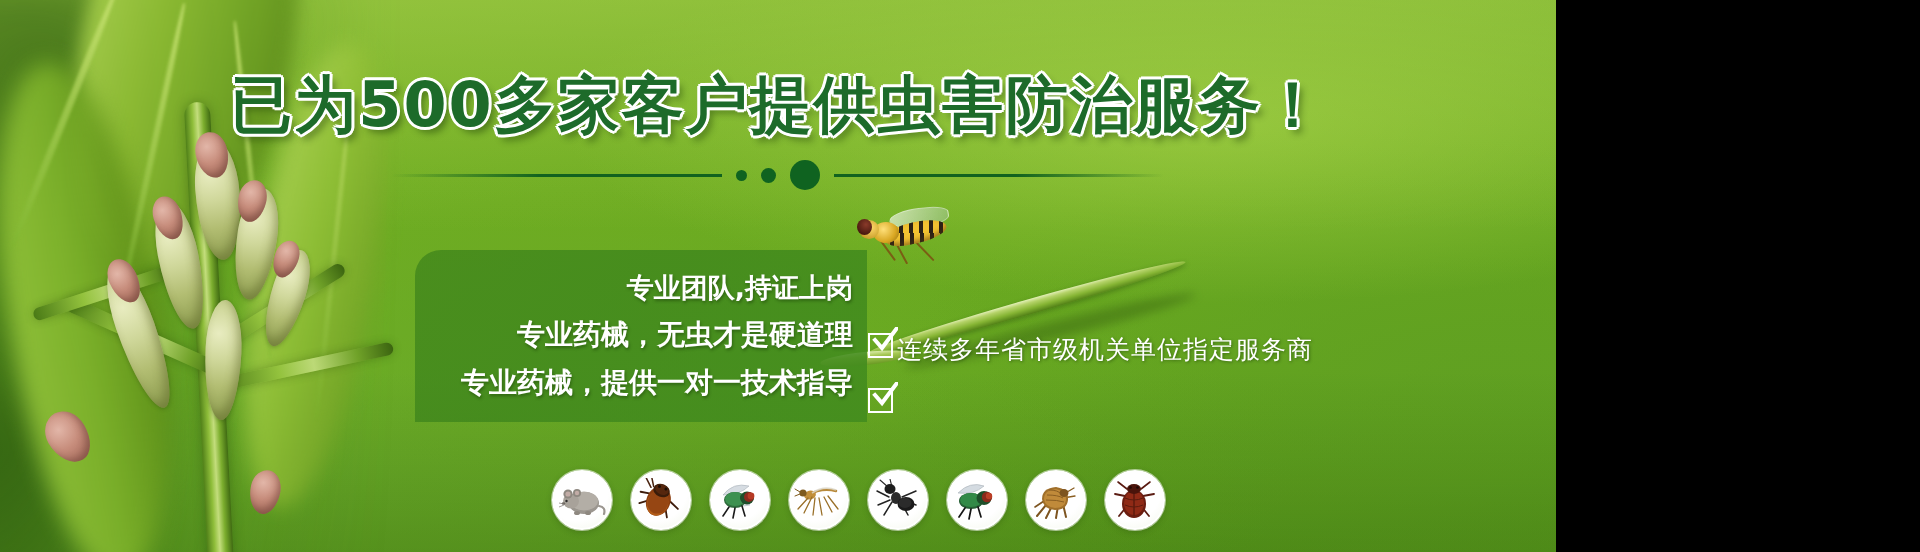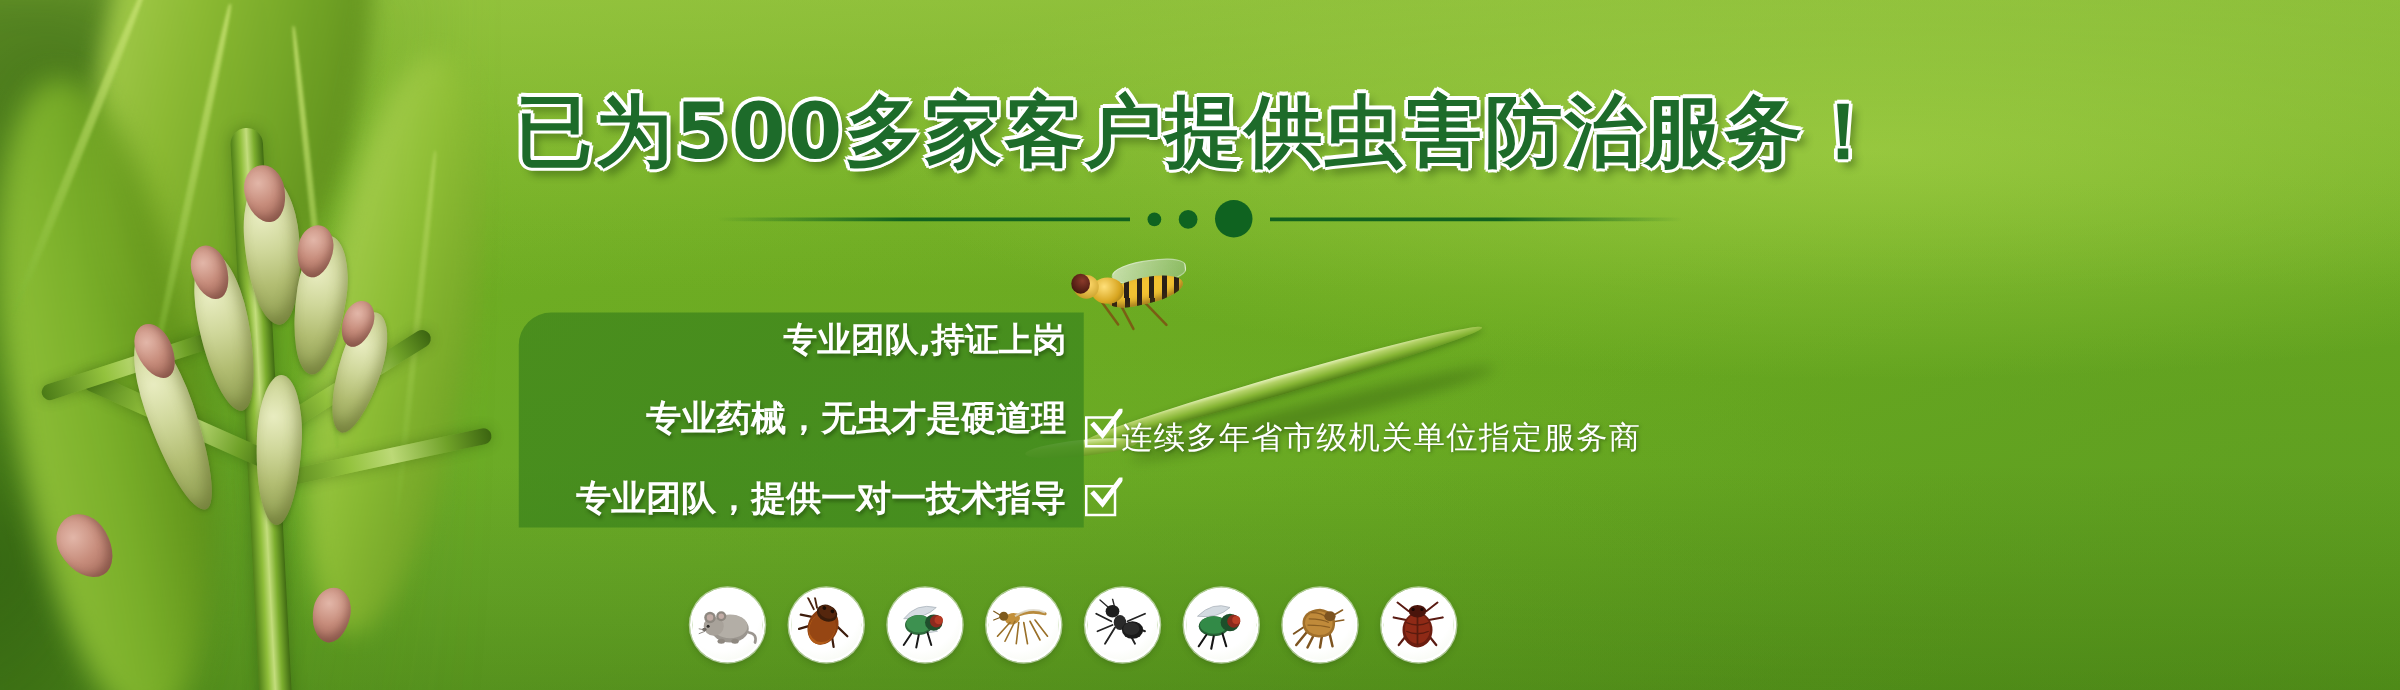--- a/index.html
+++ b/index.html
@@ -2,21 +2,21 @@
 <html><head>
 <meta charset="utf-8">
 <style>
   html, body {
     margin: 0;
     padding: 0;
     background: #000;
   }
   .banner {
     position: relative;
-    width: 1920px;
+    width: 1556px;
     height: 552px;
     overflow: hidden;
     font-family: "DejaVu Sans", "Liberation Sans", sans-serif;
     background: #15803d;
   }
 
   
   .bg-base {
     position: absolute;
     inset: 0;
@@ -237,21 +237,21 @@
     left: 415px; top: 250px;
     width: 452px; height: 172px;
     background: linear-gradient(135deg, rgba(58,128,26,0.68) 0%, rgba(62,134,28,0.80) 40%, rgba(66,140,30,0.88) 100%);
     border-radius: 26px 0 0 0;
     display: flex;
     flex-direction: column;
     justify-content: center;
     align-items: flex-end;
     padding-right: 14px;
     box-sizing: border-box;
-    gap: 26px;
+    gap: 10px;
   }
   .feature-line {
     color: #ffffff;
     font-weight: 700;
     white-space: nowrap;
     text-shadow: 1px 2px 3px rgba(20,50,5,0.45);
   }
   .feature-line.l1 { font-size: 27px; letter-spacing: 0px; }
   .feature-line.l2 { font-size: 28px; letter-spacing: 0px; }
   .feature-line.l3 { font-size: 28px; letter-spacing: 0px; }
@@ -378,21 +378,21 @@
     <div class="div-line"></div>
     <div class="dot dot-s"></div>
     <div class="dot dot-m"></div>
     <div class="dot dot-l"></div>
     <div class="div-line right"></div>
   </div>
 
   <div class="feature-box">
     <div class="feature-line l1">专业团队,持证上岗</div>
     <div class="feature-line l2">专业药械，无虫才是硬道理</div>
-    <div class="feature-line l3">专业团队，提供一对一技术指导</div>
+    <div class="feature-line l3">专业药械，提供一对一技术指导</div>
   </div>
 
   <div class="checklist">
     <div class="check-row">
       <span class="check-box">
         <svg class="check-tick" viewBox="0 0 26 26" aria-hidden="true">
           <path d="M3 13 L10 21 L25 1" fill="none" stroke="#ffffff" stroke-width="4" stroke-linecap="square" stroke-linejoin="miter"></path>
         </svg>
       </span>
       <span class="check-label">连续多年省市级机关单位指定服务商</span>

